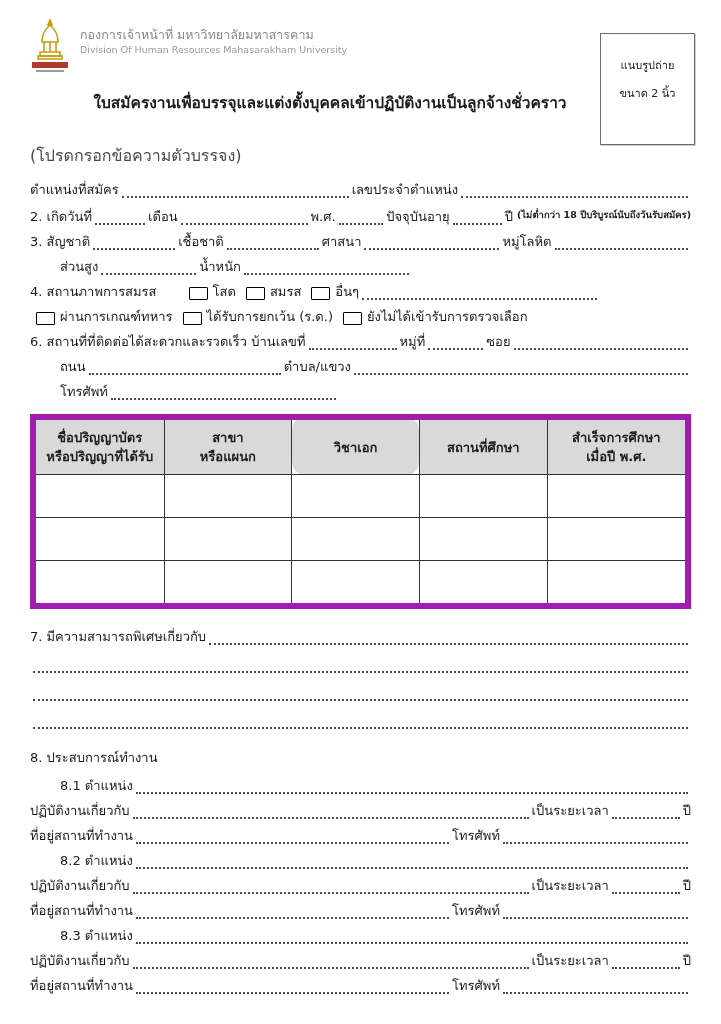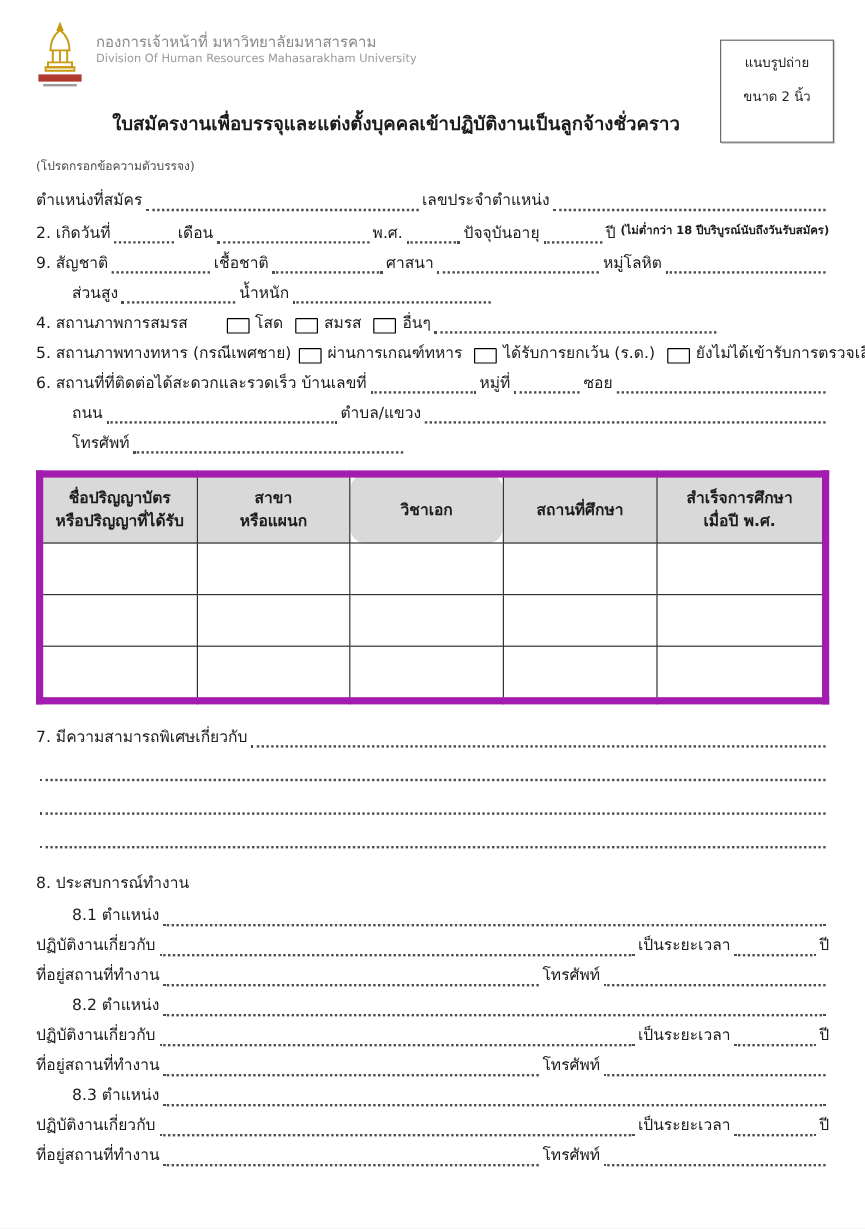--- a/index.html
+++ b/index.html
@@ -18,31 +18,31 @@
   
   .hdr { display: flex; align-items: flex-start; gap: 10px; height: 58px; }
   .logo { width: 40px; height: 56px; flex: 0 0 auto; }
   .org { padding-top: 8px; }
   .org-th { font-size: 12.5px; color: #8a8a8a; line-height: 17px; }
   .org-en { font-size: 9.5px;  color: #9a9a9a; line-height: 14px; }
 
   
   .photo-box {
     position: absolute; top: 33px; right: 26px;
-    width: 95px; height: 86px;
+    width: 95px; height: 112px;
     border: 1px solid #6b6b6b;
     box-shadow: 1px 1px 0 #cfcfcf;
     display: flex; flex-direction: column; justify-content: center; align-items: center;
     gap: 14px; box-sizing: border-box; padding-bottom: 18px;
   }
   .photo-box div { font-size: 11px; line-height: 14px; color: #222; }
 
   
   .title { margin-top: 14px; text-align: center; font-weight: bold; font-size: 15.5px; width: 600px; }
-  .note  { margin-top: 16px; font-size: 10px; color: #4a4a4a; }
+  .note  { margin-top: 28px; font-size: 16px; color: #4a4a4a; }
 
   
   .frm { margin-top: 12px; font-size: 13px; }
   .row { display: flex; align-items: flex-end; line-height: 20px; margin-bottom: 5px; white-space: nowrap; }
   .row .lbl { flex: 0 0 auto; }
   .dots {
     display: inline-block; height: 14px;
     border-bottom: 2px dotted #4d4d4d;
     margin: 0 3px 2px 3px;
   }
@@ -123,21 +123,21 @@
         <span class="dots" style="width:142px"></span>
         <span class="lbl">พ.ศ.</span>
         <span class="dots" style="width:50px"></span>
         <span class="lbl">ปัจจุบันอายุ</span>
         <span class="dots" style="width:55px"></span>
         <span class="lbl">ปี</span>
         <span class="smallnote">(ไม่ต่ำกว่า 18 ปีบริบูรณ์นับถึงวันรับสมัคร)</span>
       </div>
 
       <div class="row">
-        <span class="lbl">9. สัญชาติ</span>
+        <span class="lbl">3. สัญชาติ</span>
         <span class="dots" style="width:82px"></span>
         <span class="lbl">เชื้อชาติ</span>
         <span class="dots" style="width:92px"></span>
         <span class="lbl">ศาสนา</span>
         <span class="dots" style="width:135px"></span>
         <span class="lbl">หมู่โลหิต</span>
         <span class="dots grow"></span>
       </div>
       <div class="row indent">
         <span class="lbl">ส่วนสูง</span>
@@ -151,21 +151,20 @@
         <span class="cb first-gap"></span>
         <span class="lbl">โสด</span>
         <span class="cb"></span>
         <span class="lbl">สมรส</span>
         <span class="cb"></span>
         <span class="lbl">อื่นๆ</span>
         <span class="dots" style="width:235px"></span>
       </div>
 
       <div class="row">
-        <span class="lbl">5. สถานภาพทางทหาร (กรณีเพศชาย)</span>
         <span class="cb" style="margin-left:6px"></span>
         <span class="lbl">ผ่านการเกณฑ์ทหาร</span>
         <span class="cb"></span>
         <span class="lbl">ได้รับการยกเว้น (ร.ด.)</span>
         <span class="cb"></span>
         <span class="lbl">ยังไม่ได้เข้ารับการตรวจเลือก</span>
       </div>
 
       <div class="row">
         <span class="lbl">6. สถานที่ที่ติดต่อได้สะดวกและรวดเร็ว บ้านเลขที่</span>

